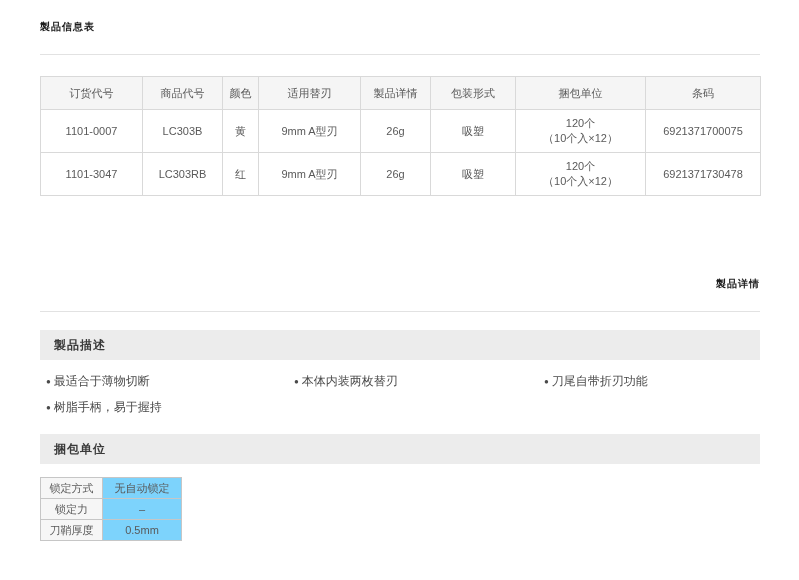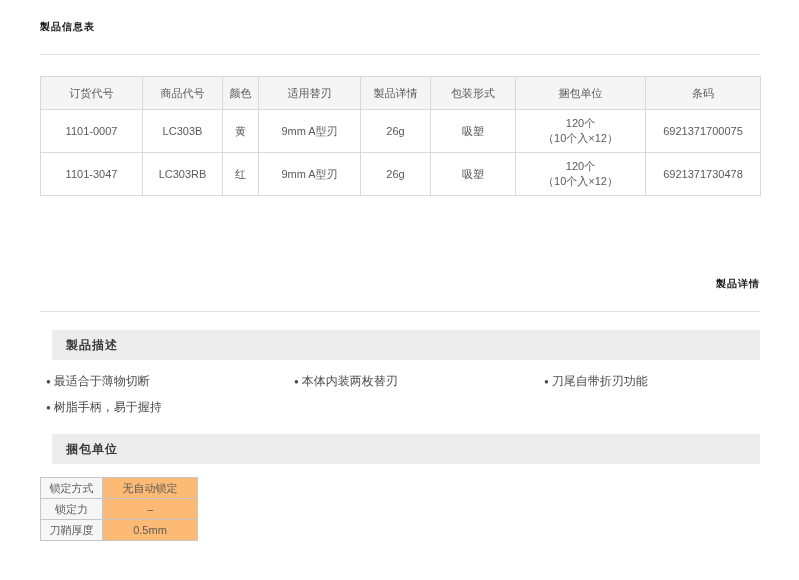--- a/index.html
+++ b/index.html
@@ -46,21 +46,20 @@
   .sub-bar {
     margin-top:18px;
     height:30px;
     line-height:30px;
     background:#ececec;
     color:#3a3a3a;
     font-size:12px;
     font-weight:bold;
     padding-left:14px;
     letter-spacing:1px;
-    margin-left:12px;
   }
   .bullets {
     margin-top:13px;
     display:grid;
     grid-template-columns:248px 250px 1fr;
     row-gap:9px;
     font-size:12px;
     color:#4a4a4a;
     padding-left:6px;
   }
@@ -75,21 +74,21 @@
   }
   table.spec-table td {
     border:1px solid #c6c6c6;
     height:21px;
     font-size:11px;
     color:#595959;
     text-align:center;
     vertical-align:middle;
   }
   td.spec-label { width:62px; background:#f6f6f6; }
-  td.spec-value { width:95px; background:#fdba74; }
+  td.spec-value { width:79px; background:#7dd3fc; }
 </style>
 </head>
 <body>
 
 <div class="page">
 
   <div class="section-title">製品信息表</div>
 
   <table class="info-table">
     <colgroup>

